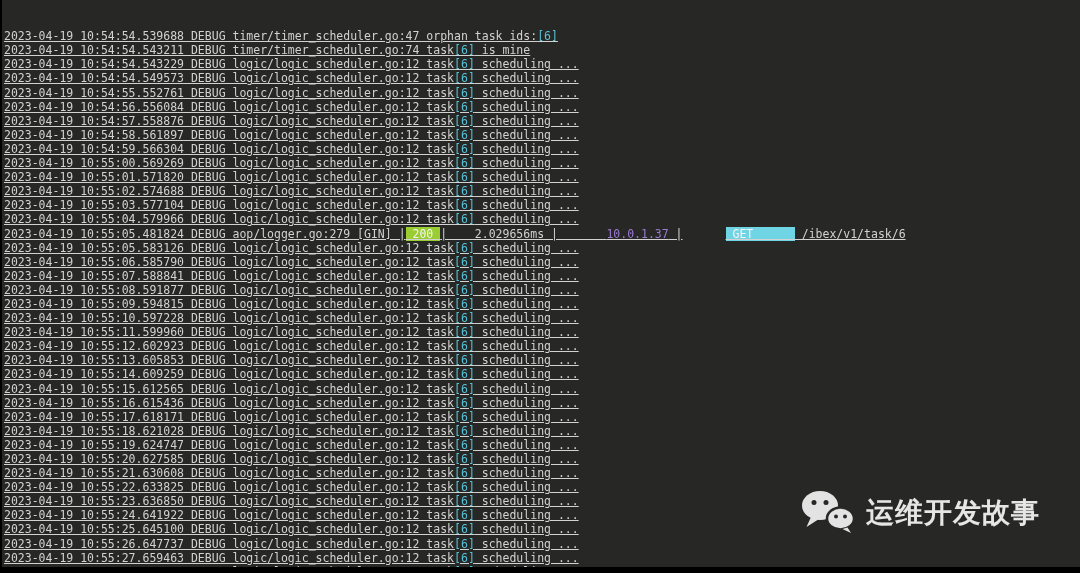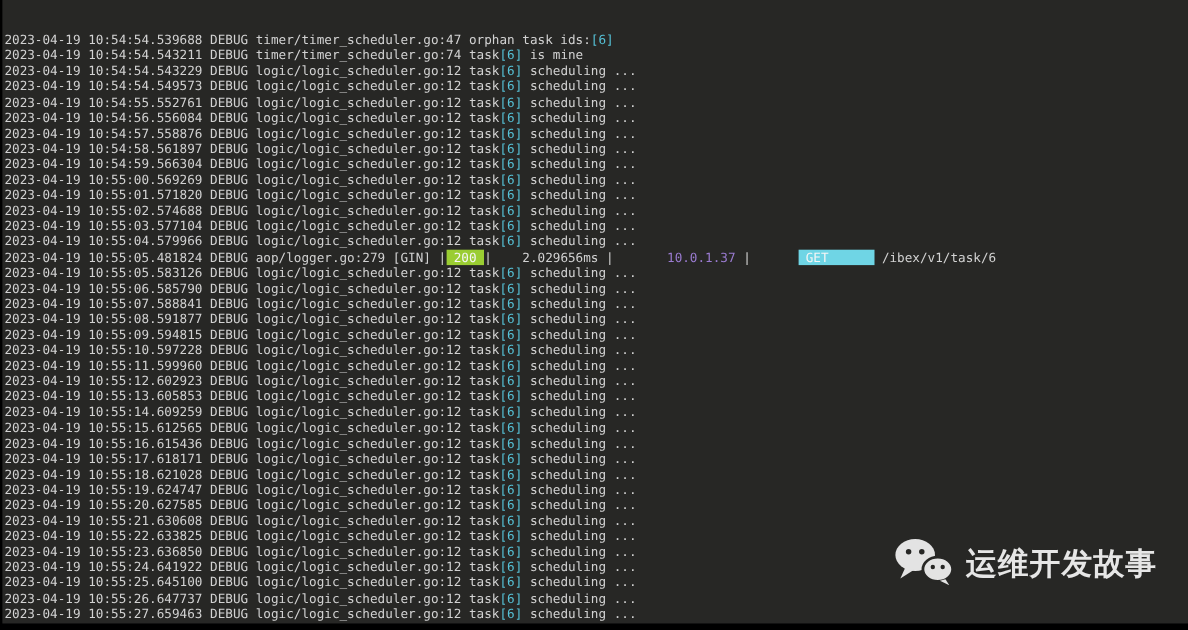--- a/index.html
+++ b/index.html
@@ -31,36 +31,36 @@
     right: 0;
     bottom: 0;
     padding: 1px 0 0 2px;
     font-family: "DejaVu Sans Mono", "Liberation Mono", monospace;
     font-size: 11.5px;
     line-height: 14.1px;
     color: var(--fg, #d2d2d2);
     white-space: pre;
     overflow: hidden;
   }
-  .log-line { height: 14.1px; }
+  .log-line { height: 14.1px; text-decoration: underline; }
   .seg-fg     { color: var(--fg, #d2d2d2); }
   .seg-cyan   { color: var(--cyan, #56c1d6); }
   .seg-purple { color: var(--purple, #9a7bd0); }
   .seg-badge-green {
     background: var(--green-bg, #9acd32);
     color: var(--badge-fg, #f5f5f5);
   }
   .seg-badge-cyan {
     background: var(--cyan-bg, #6fd5e5);
     color: var(--badge-fg, #f5f5f5);
     margin-left: 43px;
   }
   .watermark {
     position: absolute;
-    right: 28px;
+    right: 40px;
     bottom: 30px;
     display: flex;
     align-items: center;
     gap: 10px;
   }
   .watermark-label {
     font-family: "Liberation Sans", "DejaVu Sans", sans-serif;
     font-size: 28px;
     font-weight: bold;
     color: #e6e6e6;

